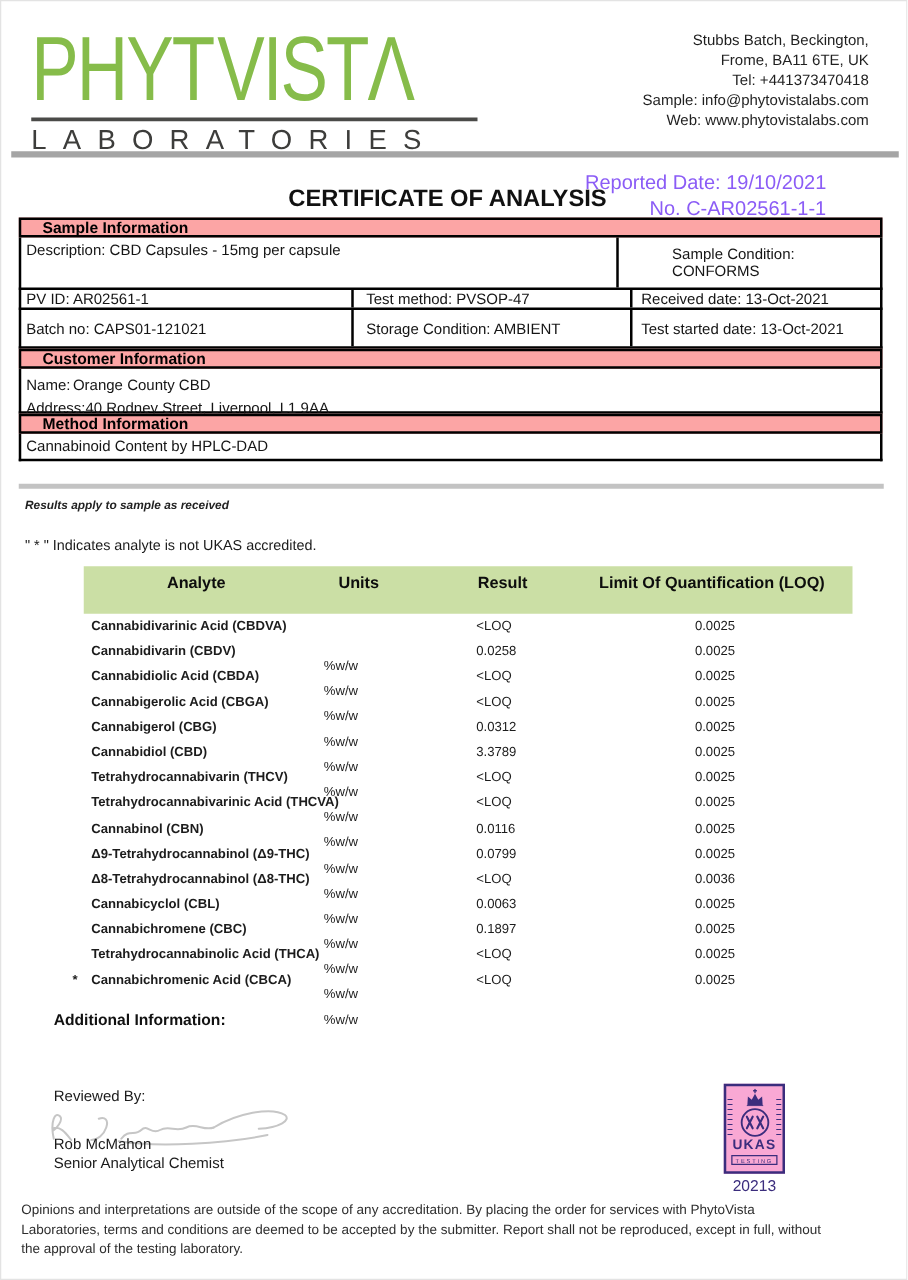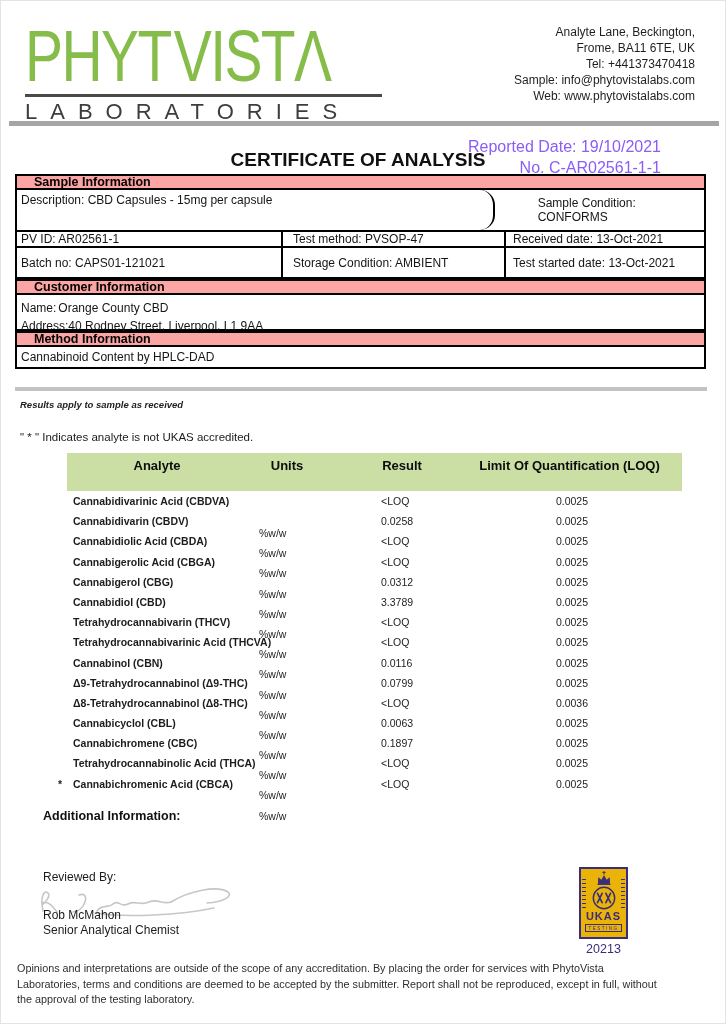--- a/index.html
+++ b/index.html
@@ -32,21 +32,21 @@
   .section { position:absolute; left:14px; width:691px; }
   .bar { height:16px; background:#fca5a5; border:2px solid #000;
          font-size:12.5px; font-weight:700; color:#000; line-height:12px; padding-left:17px; }
   .rowline { display:flex; border:2px solid #000; border-top:none; }
   .cell { font-size:12px; color:#151515; padding-left:4px; display:flex; align-items:center; }
   .cell.vr { border-right:2px solid #000; }
   .cell.top { align-items:flex-start; padding-top:3px; }
   .freebox { border:2px solid #000; border-top:none; font-size:12px; color:#151515; padding:3px 4px; }
 
   .s-sample   { top:173px; }
-  .r-desc  { height:42px; } .r-desc .c1 { width:491px;border-radius:15px; } .r-desc .c2 { width:194px; padding-left:23px;margin-left:20px; }
+  .r-desc  { height:42px; } .r-desc .c1 { width:491px; } .r-desc .c2 { width:194px; padding-left:23px;margin-left:20px; }
   .r-pv    { height:16px; } 
   .r-batch { height:31px; }
   .c3a { width:266px; } .c3b { width:223px; padding-left:10px; } .c3c { width:194px; padding-left:7px; }
 
   .s-customer { top:278px; }
   .cust-box { height:36px; padding-top:4px; line-height:18px; }
   .lbl { display:inline-block; }
   .lbl-name { width:34px; } .lbl-addr { width:44px; }
 
   .s-method { top:330px; }
@@ -77,21 +77,21 @@
 
   
   .addl { position:absolute; left:42px; top:808px; font-size:12.5px; font-weight:700; color:#111; }
   .reviewed { position:absolute; left:42px; top:869px; font-size:12px; color:#1b1b1b; }
   .signature { position:absolute; left:30px; top:878px; }
   .reviewer-name { position:absolute; left:42px; top:907px; font-size:12px; color:#1b1b1b; }
   .reviewer-title { position:absolute; left:42px; top:922px; font-size:12px; color:#1b1b1b; }
 
   .ukas-box { position:absolute; left:578px; top:866px; width:49px; height:72px;
               border:2px solid #3b2d7d; display:flex; flex-direction:column; align-items:center;
-              padding-top:2px; background:#eab308; }
+              padding-top:2px; background:#f9a8d4; }
   .ukas-ticks { position:absolute; top:10px; bottom:26px; width:4px;
                 background:repeating-linear-gradient(to bottom, #3b2d7d 0 1px, transparent 1px 4px); }
   .tick-l { left:1px; } .tick-r { right:1px; }
   .ukas-word { font-size:11px; font-weight:700; letter-spacing:1px; color:#3b2d7d; line-height:11px; }
   .ukas-sub { font-size:4.5px; letter-spacing:1.5px; color:#3b2d7d; margin-top:2px;
               border:0.5px solid #3b2d7d; padding:0.5px 2px; }
   .ukas-number { position:absolute; left:578px; top:941px; width:49px; text-align:center;
                  font-size:12.5px; color:#3b2d7d; }
 
   .disclaimer { position:absolute; left:16px; top:960px; width:650px;
@@ -113,21 +113,21 @@
         <path d="M30,49 L30,66" fill="none" stroke="#86bc4a" stroke-width="4"></path>
       </svg>
       <span>VIST</span>
       <span>Λ</span>
     </div>
     <div class="logo-underline"></div>
     <div class="logo-sub">LABORATORIES</div>
   </div>
 
   <div class="contact">
-    <div>Analyte Lane, Beckington,</div>
+    <div>Stubbs Batch, Beckington,</div>
     <div>Frome, BA11 6TE, UK</div>
     <div>Tel: +441373470418</div>
     <div>Sample: info@phytovistalabs.com</div>
     <div>Web: www.phytovistalabs.com</div>
   </div>
 
   <div class="header-rule"></div>
 
   <div class="reported-block">
     <div>Reported Date: 19/10/2021</div>

